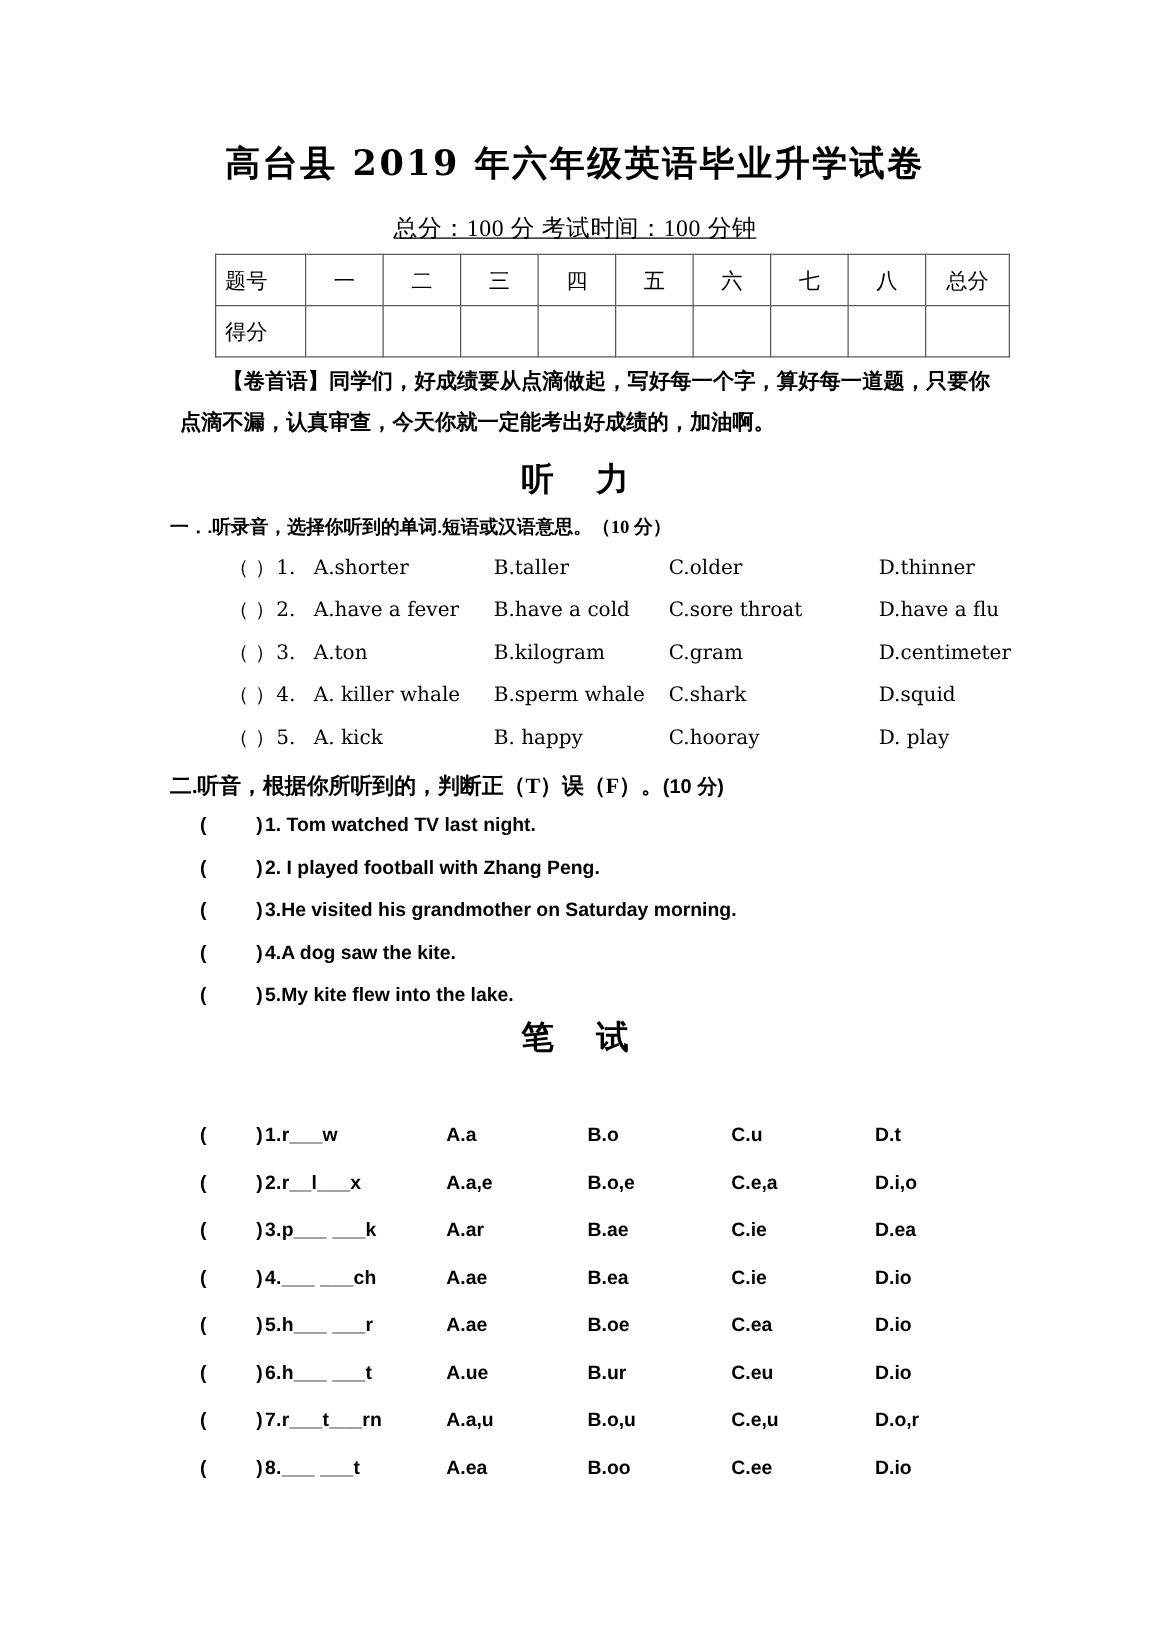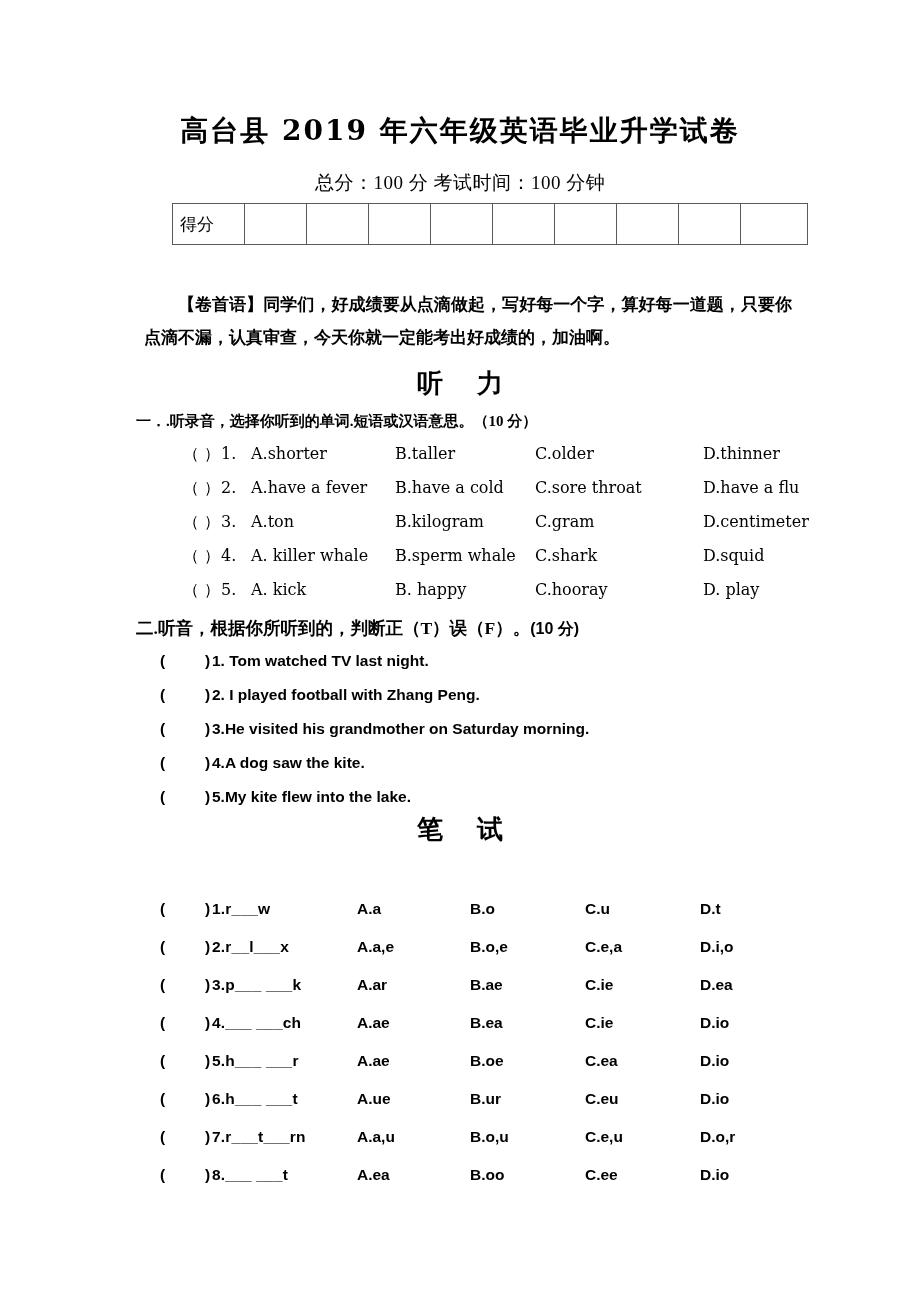--- a/index.html
+++ b/index.html
@@ -39,20 +39,21 @@
   .doc-subtitle {
     position: absolute;
     left: 0;
     top: 170px;
     width: 920px;
     text-align: center;
     font-family: "Liberation Serif", "DejaVu Serif", serif;
     font-size: 19px;
     font-weight: normal;
     letter-spacing: 0.5px;
+    text-decoration: underline;
   }
 
   
   .score-table {
     position: absolute;
     left: 172px;
     top: 203px;
     border-collapse: collapse;
     font-family: "Liberation Serif", "DejaVu Serif", serif;
     font-size: 17px;
@@ -173,20 +174,32 @@
 <body>
 
 <div class="page">
 
   <div class="doc-title">高台县 2019 年六年级英语毕业升学试卷</div>
   <div class="doc-subtitle">总分：100 分 考试时间：100 分钟</div>
 
   <table class="score-table">
     <tbody>
       <tr>
+        <td class="first-col">题号</td>
+        <td>一</td>
+        <td>二</td>
+        <td>三</td>
+        <td>四</td>
+        <td>五</td>
+        <td>六</td>
+        <td>七</td>
+        <td>八</td>
+        <td class="total-col">总分</td>
+      </tr>
+      <tr>
         <td class="first-col">得分</td>
         <td></td>
         <td></td>
         <td></td>
         <td></td>
         <td></td>
         <td></td>
         <td></td>
         <td></td>
         <td class="total-col"></td>

